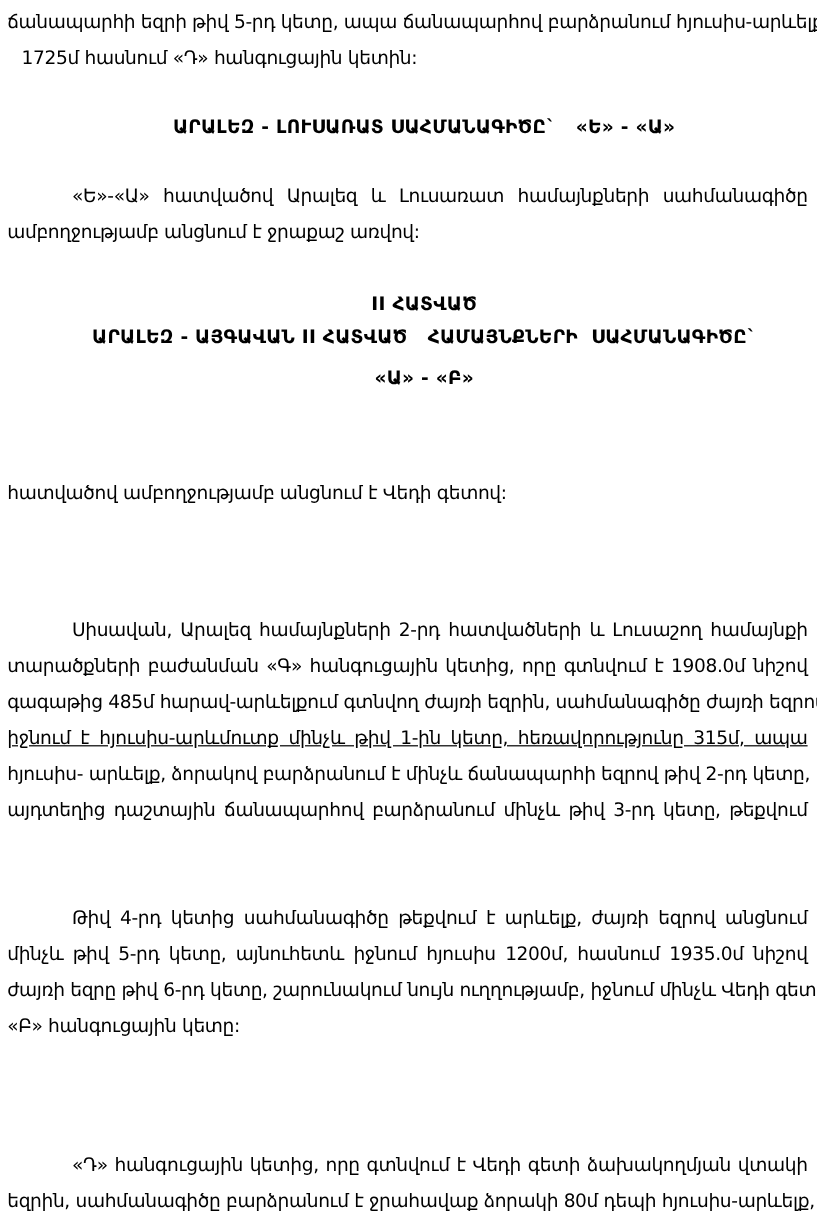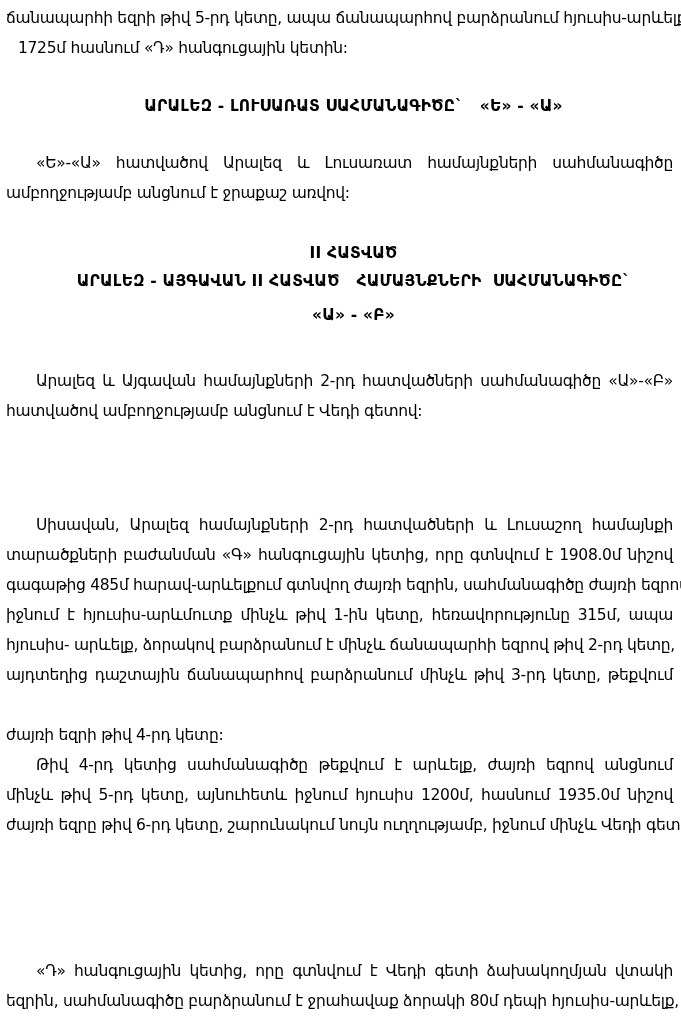--- a/index.html
+++ b/index.html
@@ -30,21 +30,21 @@
     line-height: 20px;
     white-space: nowrap;
     text-align: justify;
     text-align-last: justify;
     letter-spacing: -0.3px;
   }
   .line.last {
     text-align-last: left;
   }
   .line.indent {
-    left: 36px;
+    left: 60px;
   }
   .heading {
     position: absolute;
     left: 0;
     width: 681px;
     text-align: center;
     font-size: 15.5px;
     font-weight: bold;
     line-height: 20px;
     letter-spacing: 0.2px;
@@ -60,31 +60,30 @@
   <div class="line" style="top:8px;">ճանապարհի եզրի թիվ 5-րդ կետը, ապա ճանապարհով բարձրանում հյուսիս-արևելք</div>
   <div class="line last" style="top:38px;margin-left:12px;">1725մ հասնում «Դ» հանգուցային կետին:</div>
 
   <div class="heading" style="top:96px;">ԱՐԱԼԵԶ - ԼՈՒՍԱՌԱՏ ՍԱՀՄԱՆԱԳԻԾԸ`   «Ե» - «Ա»</div>
   <div class="line indent" style="top:153px;">«Ե»-«Ա» հատվածով Արալեզ և Լուսառատ համայնքների սահմանագիծը</div>
   <div class="line last" style="top:183px;">ամբողջությամբ անցնում է ջրաքաշ առվով:</div>
 
   <div class="heading" style="top:271px;">ԱՐԱԼԵԶ - ԱՅԳԱՎԱՆ II ՀԱՏՎԱԾ   ՀԱՄԱՅՆՔՆԵՐԻ  ՍԱՀՄԱՆԱԳԻԾԸ`</div>
   <div class="heading" style="top:243px;">II ՀԱՏՎԱԾ</div>
   <div class="heading" style="top:305px;">«Ա» - «Բ»</div>
-  <div class="line indent" style="top:371px;">Արալեզ և Այգավան համայնքների 2-րդ հատվածների սահմանագիծը «Ա»-«Բ»</div>
   <div class="line last" style="top:401px;">հատվածով ամբողջությամբ անցնում է Վեդի գետով:</div>
 
   <div class="line indent" style="top:515px;">Սիսավան, Արալեզ համայնքների 2-րդ հատվածների և Լուսաշող համայնքի</div>
   <div class="line" style="top:545px;">տարածքների բաժանման «Գ» հանգուցային կետից, որը գտնվում է 1908.0մ նիշով</div>
   <div class="line" style="top:575px;">գագաթից 485մ հարավ-արևելքում գտնվող ժայռի եզրին, սահմանագիծը ժայռի եզրով</div>
-  <div class="line" style="top:605px;">իջնում է հյուսիս-արևմուտք մինչև թիվ 1-ին կետը, հեռավորությունը 315մ, ապա</div>
+  <div class="line" style="top:605px;text-decoration:underline;">իջնում է հյուսիս-արևմուտք մինչև թիվ 1-ին կետը, հեռավորությունը 315մ, ապա</div>
   <div class="line" style="top:635px;">հյուսիս- արևելք, ձորակով բարձրանում է մինչև ճանապարհի եզրով թիվ 2-րդ կետը,</div>
   <div class="line" style="top:665px;">այդտեղից դաշտային ճանապարհով բարձրանում մինչև թիվ 3-րդ կետը, թեքվում</div>
-  <div class="line last" style="top:725px;">ժայռի եզրի թիվ 4-րդ կետը:</div>
 
   <div class="line indent" style="top:755px;">Թիվ 4-րդ կետից սահմանագիծը թեքվում է արևելք, ժայռի եզրով անցնում</div>
   <div class="line" style="top:785px;">մինչև թիվ 5-րդ կետը, այնուհետև իջնում հյուսիս 1200մ, հասնում 1935.0մ նիշով</div>
   <div class="line" style="top:815px;">ժայռի եզրը թիվ 6-րդ կետը, շարունակում նույն ուղղությամբ, իջնում մինչև Վեդի գետի</div>
+  <div class="line last" style="top:845px;">«Բ» հանգուցային կետը:</div>
 
   <div class="line indent" style="top:961px;">«Դ» հանգուցային կետից, որը գտնվում է Վեդի գետի ձախակողմյան վտակի</div>
   <div class="line" style="top:991px;">եզրին, սահմանագիծը բարձրանում է ջրահավաք ձորակի 80մ դեպի հյուսիս-արևելք,</div>
 
 </div>
 
 </body></html>

